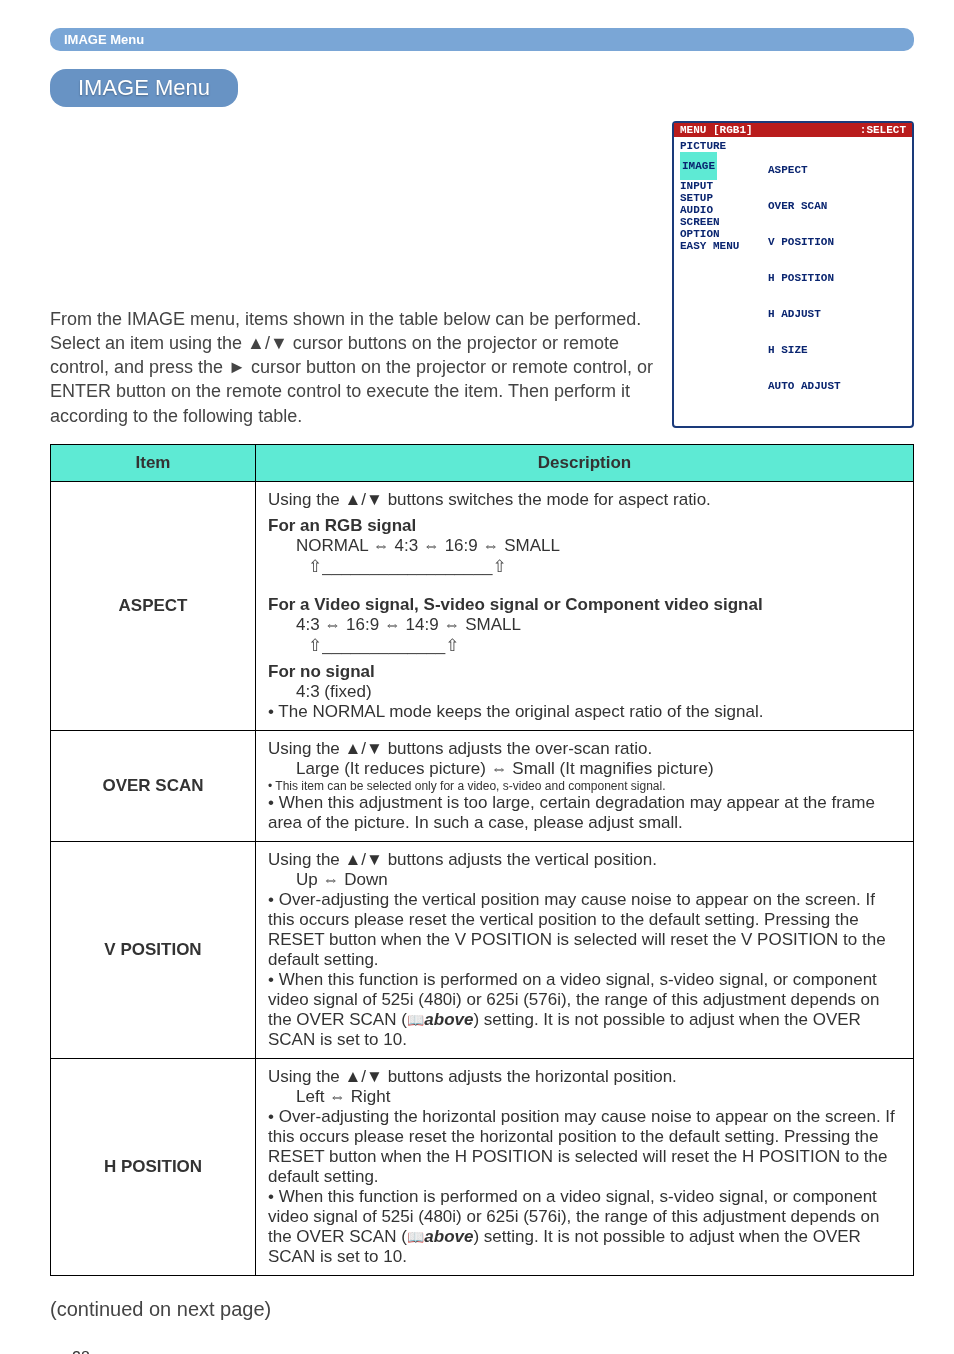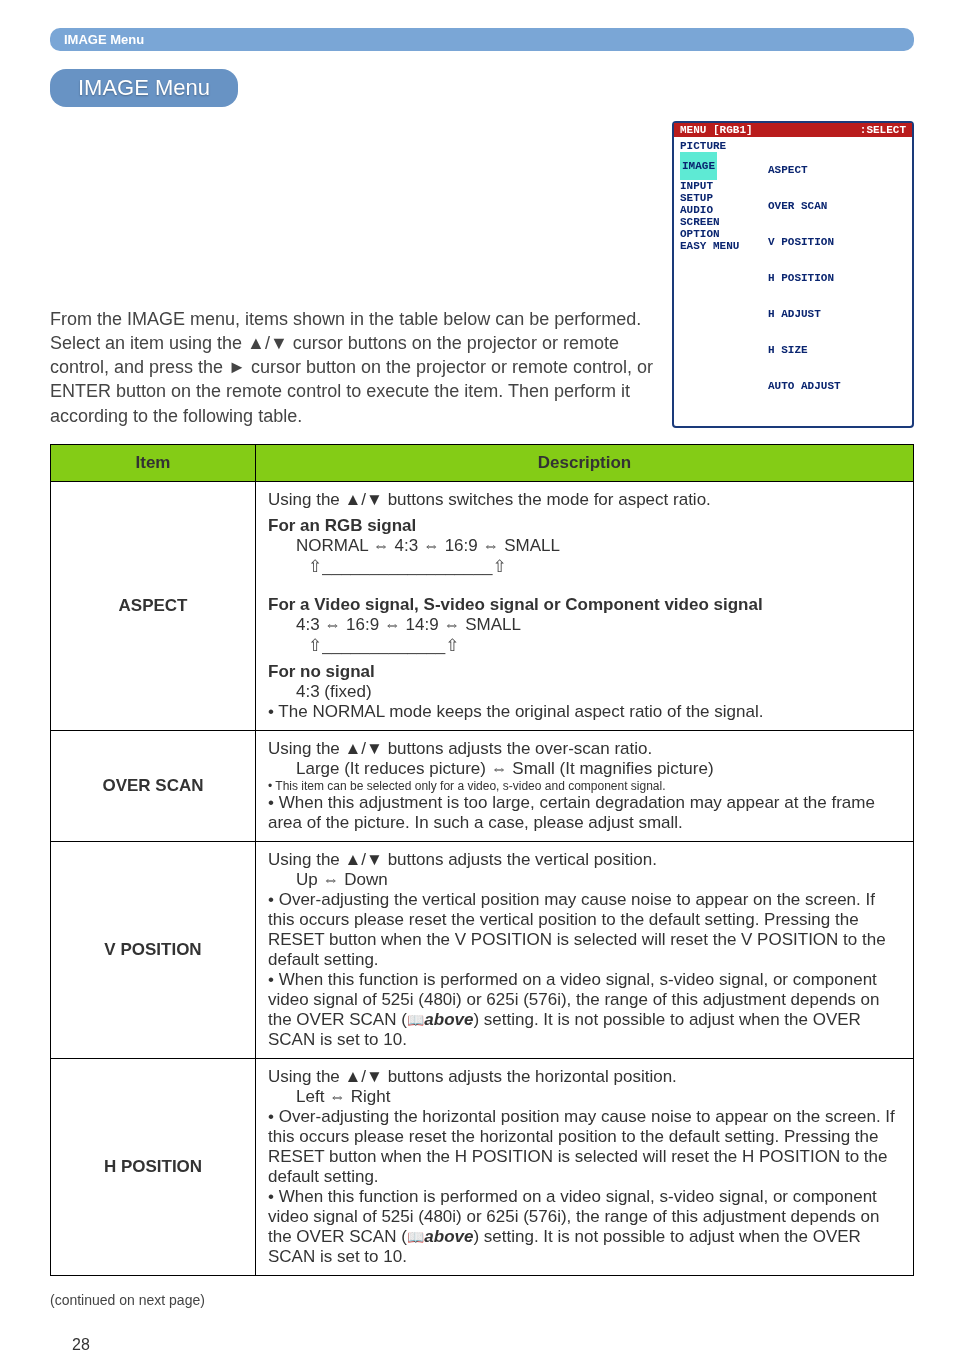--- a/index.html
+++ b/index.html
@@ -82,40 +82,40 @@
     font-size: 17px;
   }
   .main-table th, .main-table td {
     border: 1.5px solid #000;
     padding: 8px 12px;
     vertical-align: top;
   }
   .main-table th {
     font-weight: bold;
     text-align: center;
-    background: #84cc16;
+    background: #5eead4;
   }
   .main-table td.label {
     font-weight: bold;
     text-align: center;
     vertical-align: middle;
     width: 180px;
   }
   .bold { font-weight: bold; }
   .desc-block { margin-bottom: 6px; }
   .arrow-line {
     color: #444;
   }
   .book-icon::before {
     content: "📖";
     font-size: 14px;
   }
   .cont {
-    margin-top: 16px;
-    font-size: 14px;
+    margin-top: 22px;
+    font-size: 20px;
     color: #444;
   }
   .pagenum {
     margin-top: 28px;
     font-size: 16px;
     color: #333;
     margin-left: 22px;
   }
 </style>
 </head>

